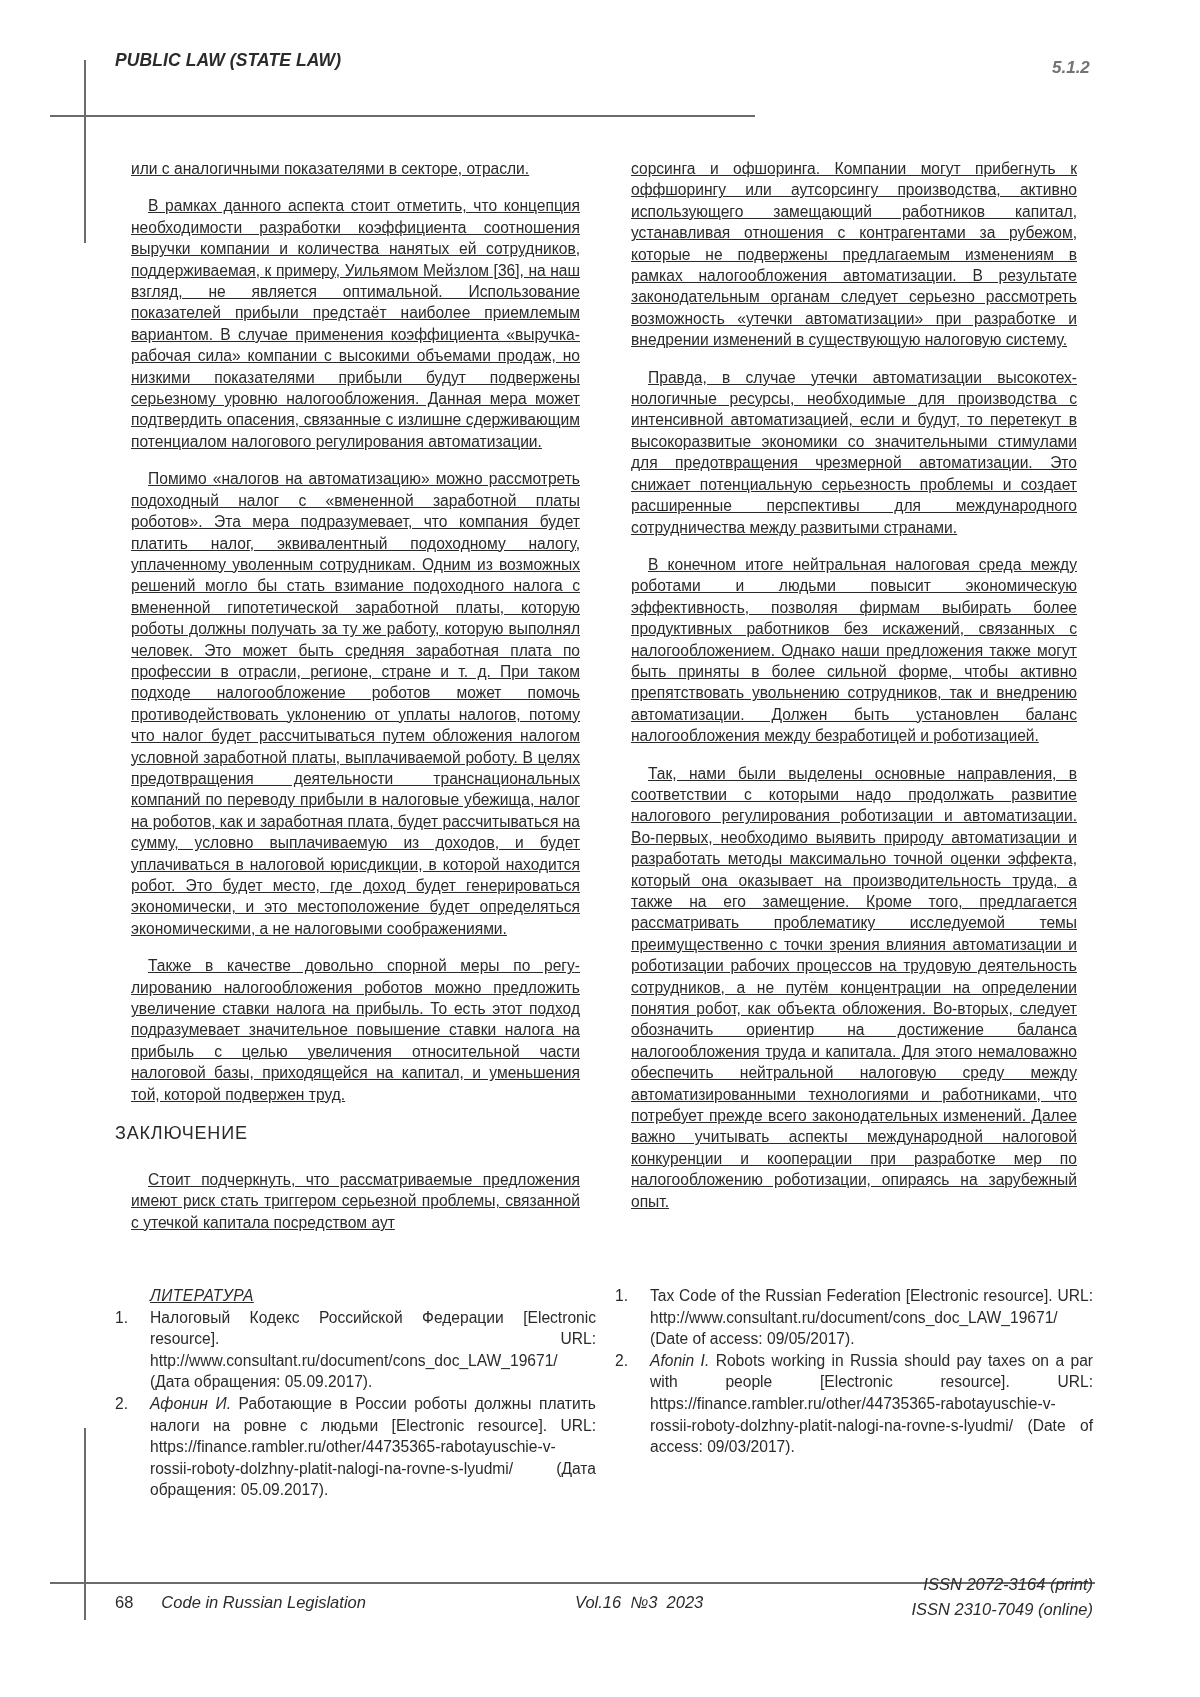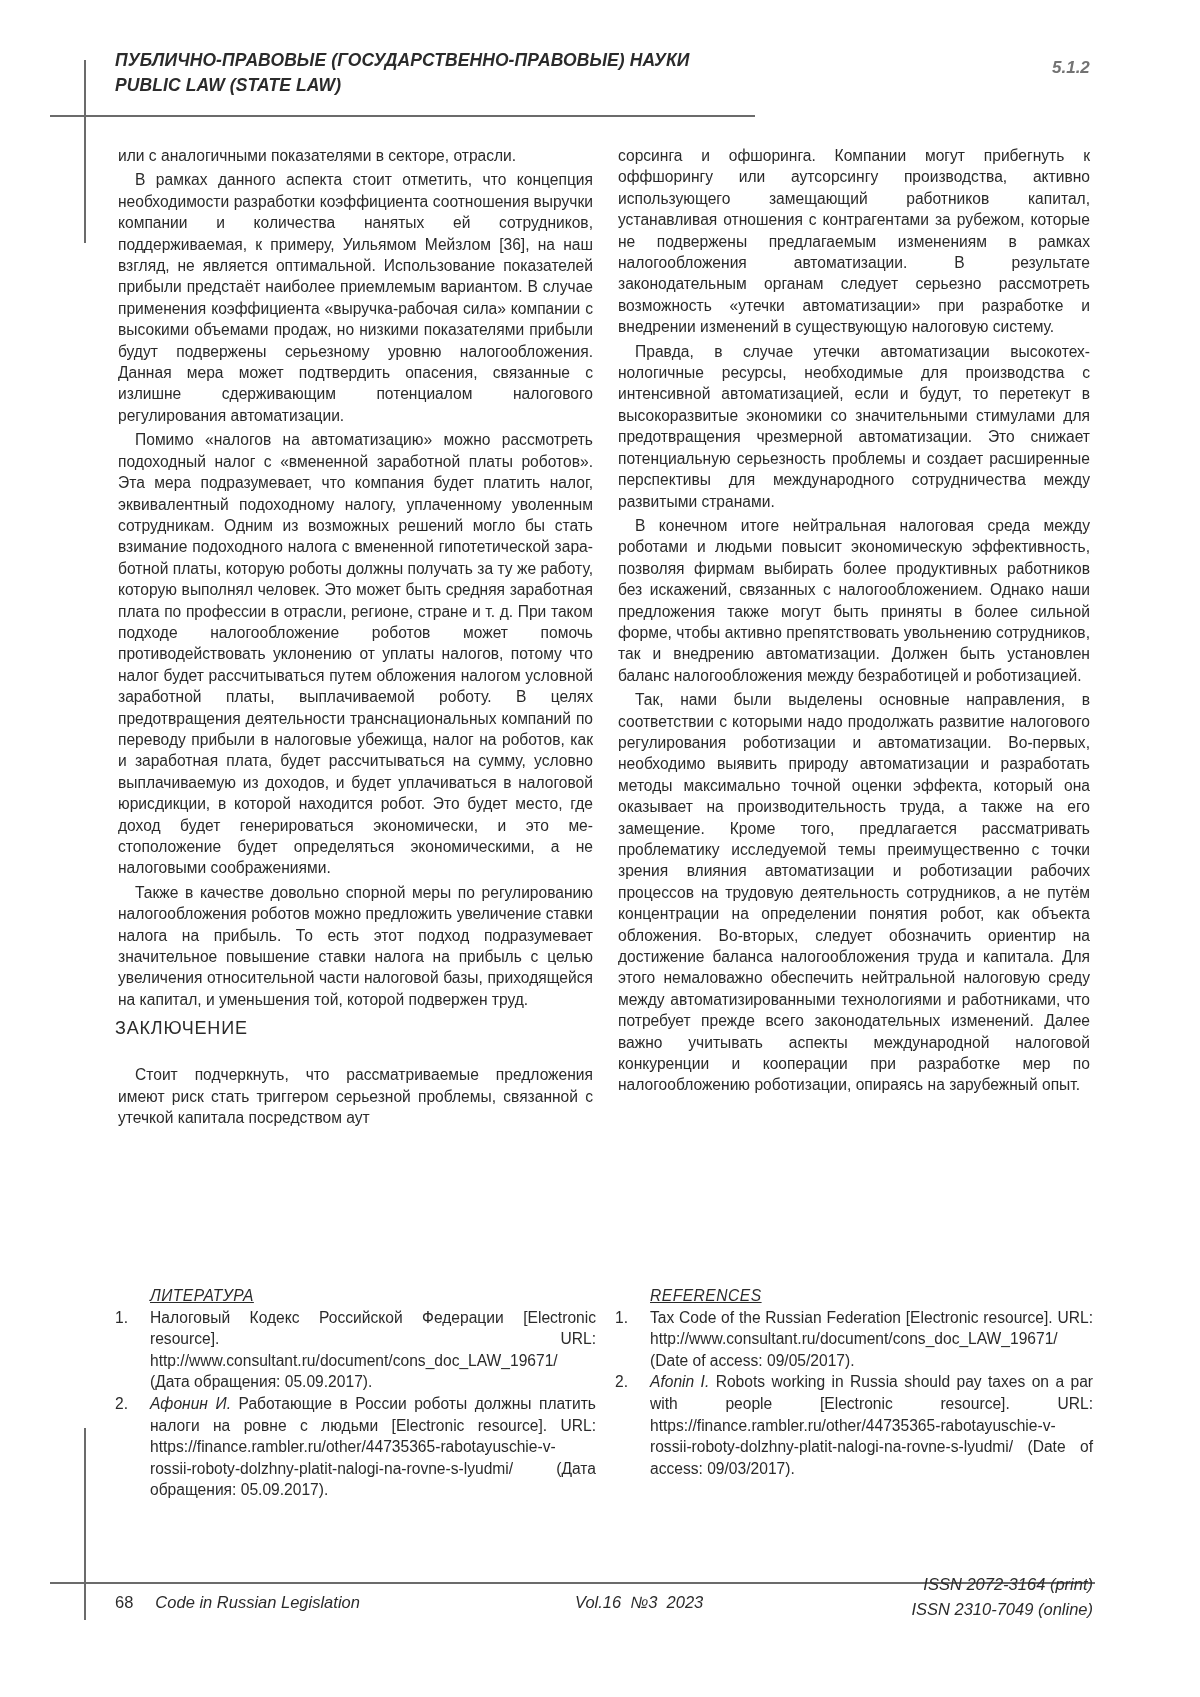--- a/index.html
+++ b/index.html
@@ -5,48 +5,47 @@
     html, body { margin: 0; padding: 0; background: #ffffff; }
     body { width: 1200px; height: 1697px; position: relative; overflow: hidden; color: #2a2a2a; font-family: "Liberation Sans", "DejaVu Sans", sans-serif; }
     .vline { position: absolute; width: 2px; background: #6b6b6b; }
     .hline { position: absolute; height: 2px; background: #6b6b6b; }
     .header { position: absolute; left: 115px; top: 48px; }
     .header .l1, .header .l2 { font-style: italic; font-weight: bold; font-size: 17.5px; line-height: 25px; color: #2b2b2b; letter-spacing: 0.1px; }
     .section-code { position: absolute; left: 1052px; top: 58px; font-style: italic; font-weight: bold; font-size: 17px; color: #737373; }
     .col { position: absolute; top: 142px; font-size: 15.6px; line-height: 21.4px; text-align: justify; hyphens: manual; }
     .col-left { left: 115px; width: 481px; }
     .col-right { left: 615px; width: 478px; }
-    .col p { margin: 3px; text-indent: 17px; }
+    .col p { margin: 16px; text-indent: 17px; text-decoration: underline; }
     .col p.noindent { text-indent: 0; }
     .col h2 { margin: 6px 0 24px 0; font-size: 18px; font-weight: normal; letter-spacing: 0.8px; line-height: 24px; }
     .refs { position: absolute; top: 1285px; font-size: 15.6px; line-height: 21.6px; }
     .refs-left { left: 115px; width: 481px; }
     .refs-right { left: 615px; width: 478px; }
     .refs .refs-title { font-style: italic; text-decoration: underline; margin-left: 35px; letter-spacing: 0.5px; }
     .refs ol { margin: 0; padding: 0; list-style: none; }
     .refs li { position: relative; padding-left: 35px; text-align: justify; word-break: break-word; }
     .refs li .num { position: absolute; left: 0; top: 0; }
     .refs li .author { font-style: italic; }
     .footer { position: absolute; top: 1593px; font-style: italic; font-size: 16.5px; color: #2b2b2b; }
     .footer .page-num { font-style: normal; }
     .footer-left { left: 115px; }
-    .footer-left .page-num { margin-right: 22px; }
+    .footer-left .page-num { margin-right: 28px; }
     .footer-center { left: 575px; text-align: right; }
     .footer-right { right: 107px; text-align: right; line-height: 25px; top: 1572px; }
   </style>
 </head>
 <body>
 
 <div class="vline" style="left:84px; top:60px; height:183px;"></div>
 <div class="hline" style="left:50px; top:115px; width:705px;"></div>
 <div class="vline" style="left:84px; top:1428px; height:192px;"></div>
 <div class="hline" style="left:50px; top:1582px; width:1045px;"></div>
 
 <div class="header">
-  <div class="l1">ПУБЛИЧНО-ПРАВОВЫЕ (ГОСУДАРСТВЕННО-ПРАВОВЫЕ) НАУКИ</div>
   <div class="l2">PUBLIC LAW (STATE LAW)</div>
 </div>
 <div class="section-code">5.1.2</div>
 
 <div class="col col-left">
   <p class="noindent">или с аналогичными показателями в секторе, отрасли.</p>
   <p>В рамках данного аспекта стоит отметить, что кон­цепция необходимости разработки коэффициента со­отношения выручки компании и количества нанятых ей сотрудников, поддерживаемая, к примеру, Уильямом Мейзлом [36], на наш взгляд, не является оптималь­ной. Использование показателей прибыли предстаёт наиболее приемлемым вариантом. В случае примене­ния коэффициента «выручка-рабочая сила» компании с высокими объемами продаж, но низкими показате­лями прибыли будут подвержены серьезному уровню налогообложения. Данная мера может подтвердить опасения, связанные с излишне сдерживающим по­тенциалом налогового регулирования автоматизации.</p>
   <p>Помимо «налогов на автоматизацию» можно рас­смотреть подоходный налог с «вмененной заработной платы роботов». Эта мера подразумевает, что компа­ния будет платить налог, эквивалентный подоходному налогу, уплаченному уволенным сотрудникам. Одним из возможных решений могло бы стать взимание по­доходного налога с вмененной гипотетической зара­ботной платы, которую роботы должны получать за ту же работу, которую выполнял человек. Это может быть средняя заработная плата по профессии в отрас­ли, регионе, стране и т. д. При таком подходе налогоо­бложение роботов может помочь противодействовать уклонению от уплаты налогов, потому что налог будет рассчитываться путем обложения налогом условной заработной платы, выплачиваемой роботу. В целях предотвращения деятельности транснациональных компаний по переводу прибыли в налоговые убежи­ща, налог на роботов, как и заработная плата, будет рассчитываться на сумму, условно выплачиваемую из доходов, и будет уплачиваться в налоговой юрисдик­ции, в которой находится робот. Это будет место, где доход будет генерироваться экономически, и это ме­стоположение будет определяться экономическими, а не налоговыми соображениями.</p>
   <p>Также в качестве довольно спорной меры по регу­лированию налогообложения роботов можно пред­ложить увеличение ставки налога на прибыль. То есть этот подход подразумевает значительное повышение ставки налога на прибыль с целью увеличения относи­тельной части налоговой базы, приходящейся на капи­тал, и уменьшения той, которой подвержен труд.</p>
   <h2>ЗАКЛЮЧЕНИЕ</h2>
@@ -66,21 +65,20 @@
     <li>
       <span class="num">1.</span><span class="author"></span><span>Налоговый Кодекс Российской Федерации [Electronic resource]. URL: http://www.consultant.ru/document/cons_doc_LAW_19671/ (Дата обра­щения: 05.09.2017).</span>
     </li>
     <li>
       <span class="num">2.</span><span class="author">Афонин И.</span><span> Работающие в России роботы долж­ны платить налоги на ровне с людьми [Electronic resource]. URL: https://finance.rambler.ru/other/44735365-rabotayuschie-v-rossii-roboty-dolzhny-platit-nalogi-na-rovne-s-lyudmi/ (Дата обра­щения: 05.09.2017).</span>
     </li>
   </ol>
 </div>
 
 <div class="refs refs-right">
-  <div class="refs-title">REFERENCES</div>
   <ol>
     <li>
       <span class="num">1.</span><span class="author"></span><span>Tax Code of the Russian Federation [Electronic resource]. URL: http://www.consultant.ru/document/cons_doc_LAW_19671/ (Date of access: 09/05/2017).</span>
     </li>
     <li>
       <span class="num">2.</span><span class="author">Afonin I.</span><span> Robots working in Russia should pay taxes on a par with people [Electronic resource]. URL: https://finance.rambler.ru/other/44735365-rabotayuschie-v-rossii-roboty-dolzhny-platit-nalogi-na-rovne-s-lyudmi/ (Date of access: 09/03/2017).</span>
     </li>
   </ol>
 </div>
 

